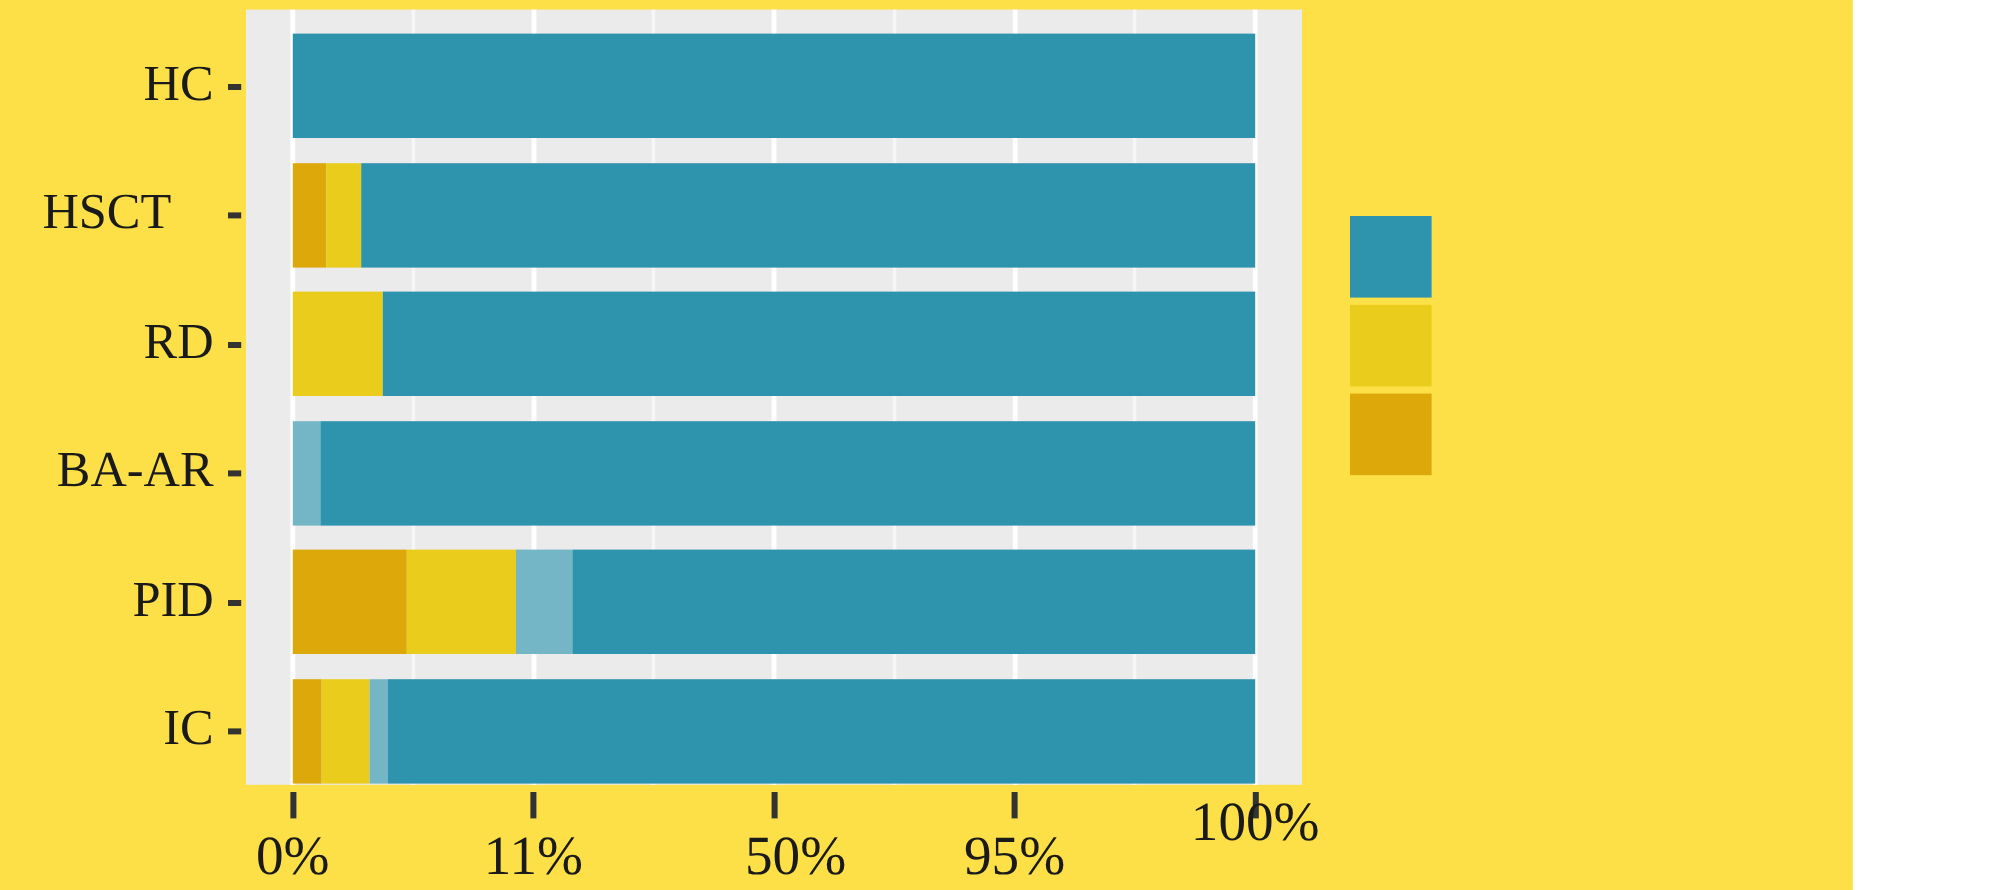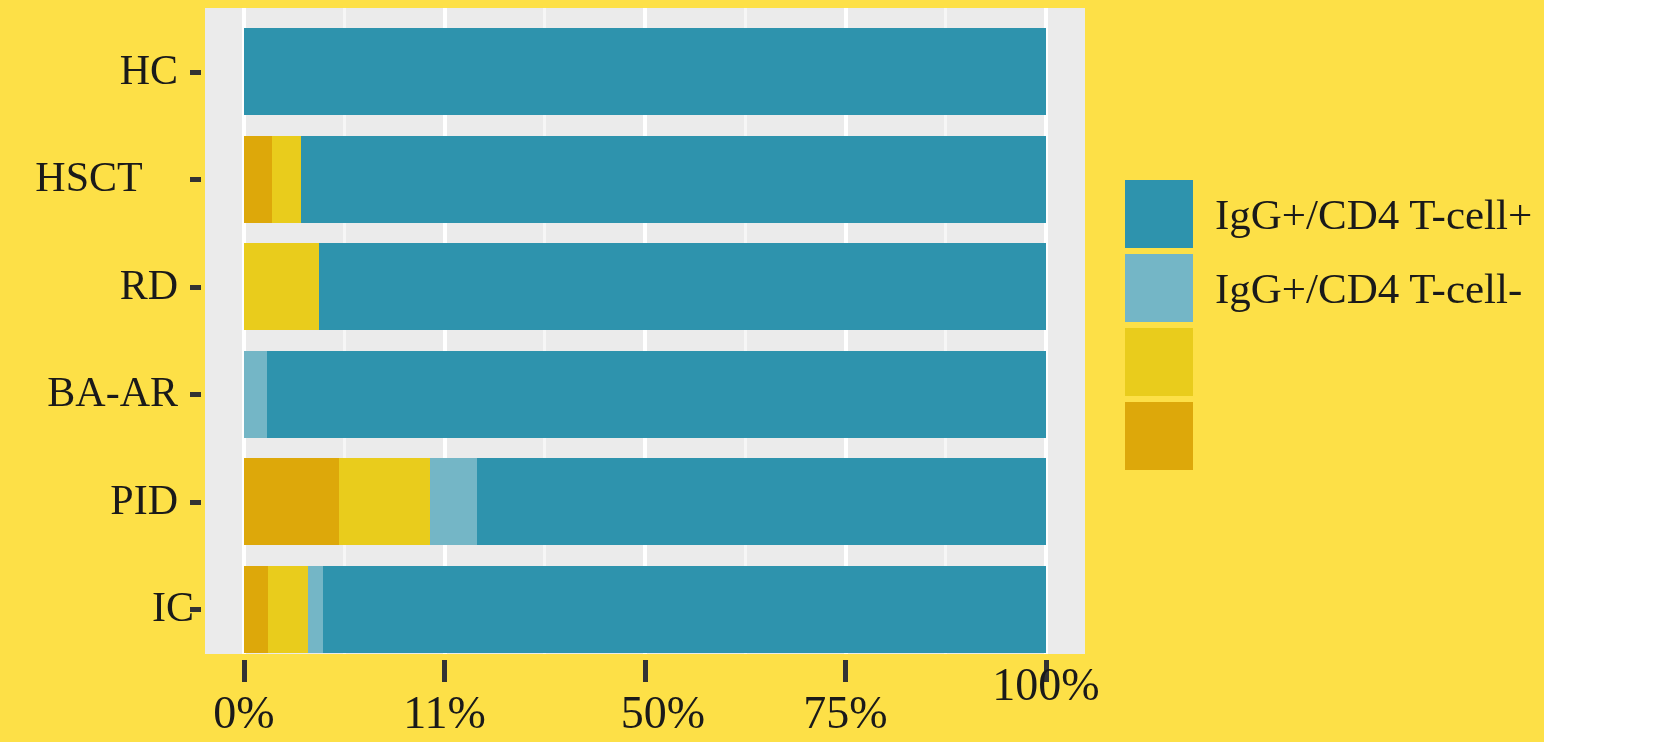--- a/index.html
+++ b/index.html
@@ -169,48 +169,41 @@
       <div class="ylabel" style="left: 0px; width: 178px; top: 45.5px;">HC</div>
       <div class="ytick" style="left: 190px; top: 69.5px;"></div>
       <div class="ylabel" style="left: 0px; width: 178px; top: 153px; text-align: center;">HSCT</div>
       <div class="ytick" style="left: 190px; top: 177px;"></div>
       <div class="ylabel" style="left: 0px; width: 178px; top: 260.5px;">RD</div>
       <div class="ytick" style="left: 190px; top: 284.5px;"></div>
       <div class="ylabel" style="left: 0px; width: 178px; top: 368px;">BA-AR</div>
       <div class="ytick" style="left: 190px; top: 392px;"></div>
       <div class="ylabel" style="left: 0px; width: 178px; top: 475.5px;">PID</div>
       <div class="ytick" style="left: 190px; top: 499.5px;"></div>
-      <div class="ylabel" style="left: 16px; width: 178px; top: 583px;">IC</div>
+      <div class="ylabel" style="left: 0px; width: 178px; top: 583px;">IC</div>
       <div class="ytick" style="left: 190px; top: 607px;"></div>
     </div>
   <div id="xaxis">
       <div class="xtick" style="left: 241.5px; top: 660px;"></div>
       <div class="xlabel" style="left: 154px; width: 180px; top: 686px;">0%</div>
       <div class="xtick" style="left: 442px; top: 660px;"></div>
       <div class="xlabel" style="left: 354.5px; width: 180px; top: 686px;">11%</div>
       <div class="xtick" style="left: 642.5px; top: 660px;"></div>
       <div class="xlabel" style="left: 573px; width: 180px; top: 686px;">50%</div>
       <div class="xtick" style="left: 843px; top: 660px;"></div>
-      <div class="xlabel" style="left: 755.5px; width: 180px; top: 686px;">75%</div>
+      <div class="xlabel" style="left: 755.5px; width: 180px; top: 686px;">95%</div>
       <div class="xtick" style="left: 1043.5px; top: 660px;"></div>
       <div class="xlabel" style="left: 956px; width: 180px; top: 658px;">100%</div>
     </div>
 
   <div id="legend">
       <div class="legend-row">
         <div class="legend-key">
           <div class="legend-swatch" style="background: rgb(46, 147, 173);"></div>
         </div>
-        <div class="legend-label">IgG+/CD4 T-cell+</div>
-      </div>
-      <div class="legend-row">
-        <div class="legend-key">
-          <div class="legend-swatch" style="background: rgb(116, 182, 198);"></div>
-        </div>
-        <div class="legend-label">IgG+/CD4 T-cell-</div>
       </div>
       <div class="legend-row">
         <div class="legend-key">
           <div class="legend-swatch" style="background: rgb(233, 204, 28);"></div>
         </div>
       </div>
       <div class="legend-row">
         <div class="legend-key">
           <div class="legend-swatch" style="background: rgb(221, 168, 10);"></div>
         </div>

